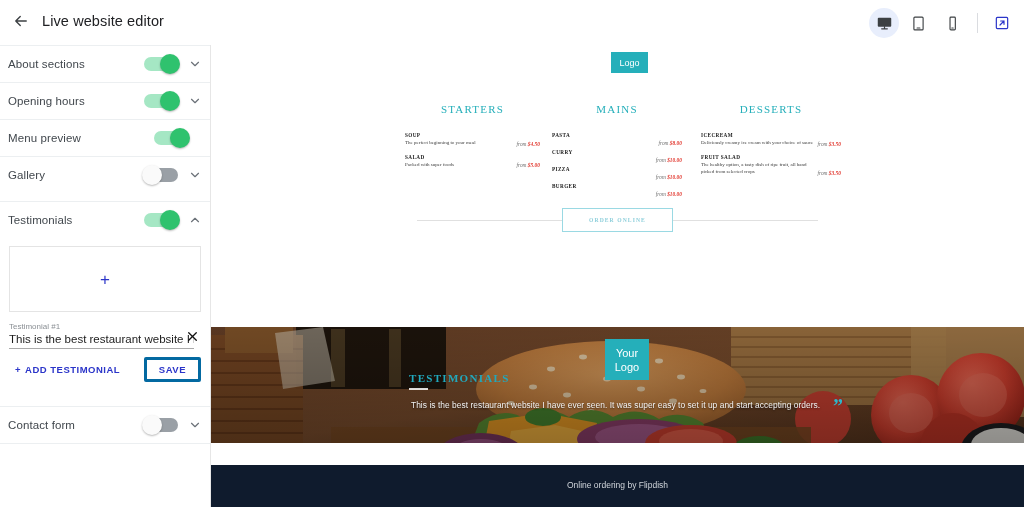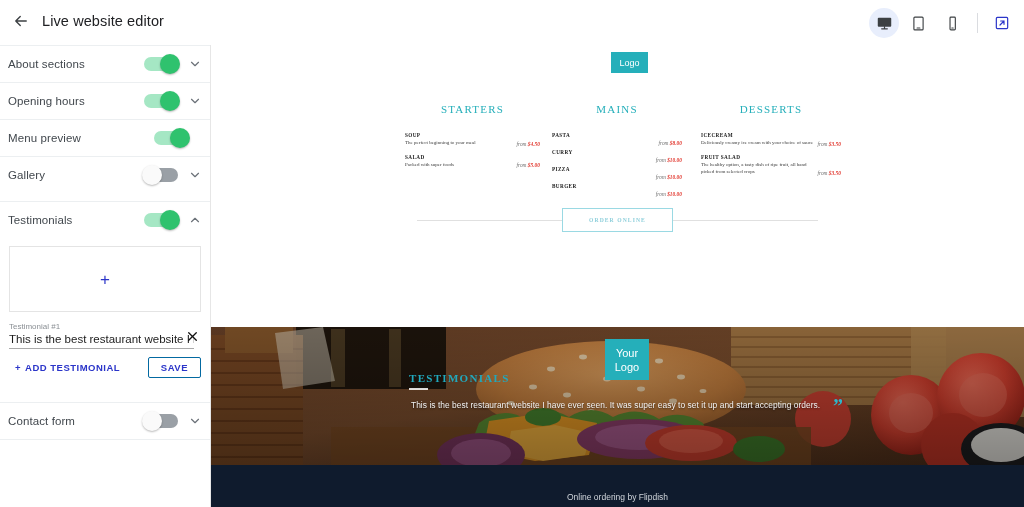--- a/index.html
+++ b/index.html
@@ -91,21 +91,21 @@
   }
   .tbtn-row {
     display:flex; align-items:center; justify-content:space-between;
     margin-top:8px; padding-left:6px;
   }
   .add-test {
     display:flex; align-items:center; gap:4px;
     color:#2b35c9; font-size:9.5px; font-weight:bold; letter-spacing:.5px; cursor:pointer;
   }
   .save-btn {
-    border:1px solid #0369a1; color:#2b35c9; background:#fff;
+    border:3px solid #0369a1; color:#2b35c9; background:#fff;
     font-size:9.5px; font-weight:bold; letter-spacing:.5px;
     padding:4px 12px; border-radius:2px; cursor:pointer;
     font-family:"Liberation Sans", sans-serif;
   }
 
   
   .preview {
     position:absolute; left:211px; top:45px; width:813px; height:462px;
     background:#fff; overflow:hidden;
   }
@@ -152,21 +152,21 @@
   }
   .order-line { flex:0 0 145px; height:1px; background:#e0e0e0; }
   .order-btn {
     border:1px solid #9ad9e3; color:#8ecfdb; background:#fff;
     font-family:"Liberation Serif", serif; font-size:5.6px; font-weight:bold;
     letter-spacing:1.1px; padding:8px 26px; cursor:pointer; white-space:nowrap;
   }
 
   
   .hero {
-    position:absolute; left:0; top:282px; width:813px; height:138px;
+    position:absolute; left:0; top:282px; width:813px; height:116px;
     overflow:hidden;
   }
   .hero-photo { position:absolute; inset:0; }
   .your-logo {
     position:absolute; left:394px; top:12px; width:44px; height:41px;
     background:#25afba; color:#fff; font-size:11px; line-height:14px;
     display:flex; flex-direction:column; align-items:center; justify-content:center;
     font-family:"Liberation Sans", sans-serif;
   }
   .test-head {
@@ -183,21 +183,21 @@
   .quote-mark {
     position:absolute; left:622px; top:74px;
     color:#2eb6c9; font-family:"Liberation Serif", serif;
     font-size:20px; font-weight:bold; line-height:10px;
   }
 
   
   .pfooter {
     position:absolute; left:0; top:420px; width:813px; height:42px;
     background:#0f1b2d;
-    display:flex; align-items:flex-end; justify-content:center; padding-bottom:5px;
+    display:flex; align-items:flex-end; justify-content:center; padding-bottom:17px;
   }
   .pfooter span { color:#cfd4da; font-size:8.5px; }
 </style>
 </head>
 <body>
 
 <div class="app">
 
   <div class="topbar">
     <div class="topbar-left">

